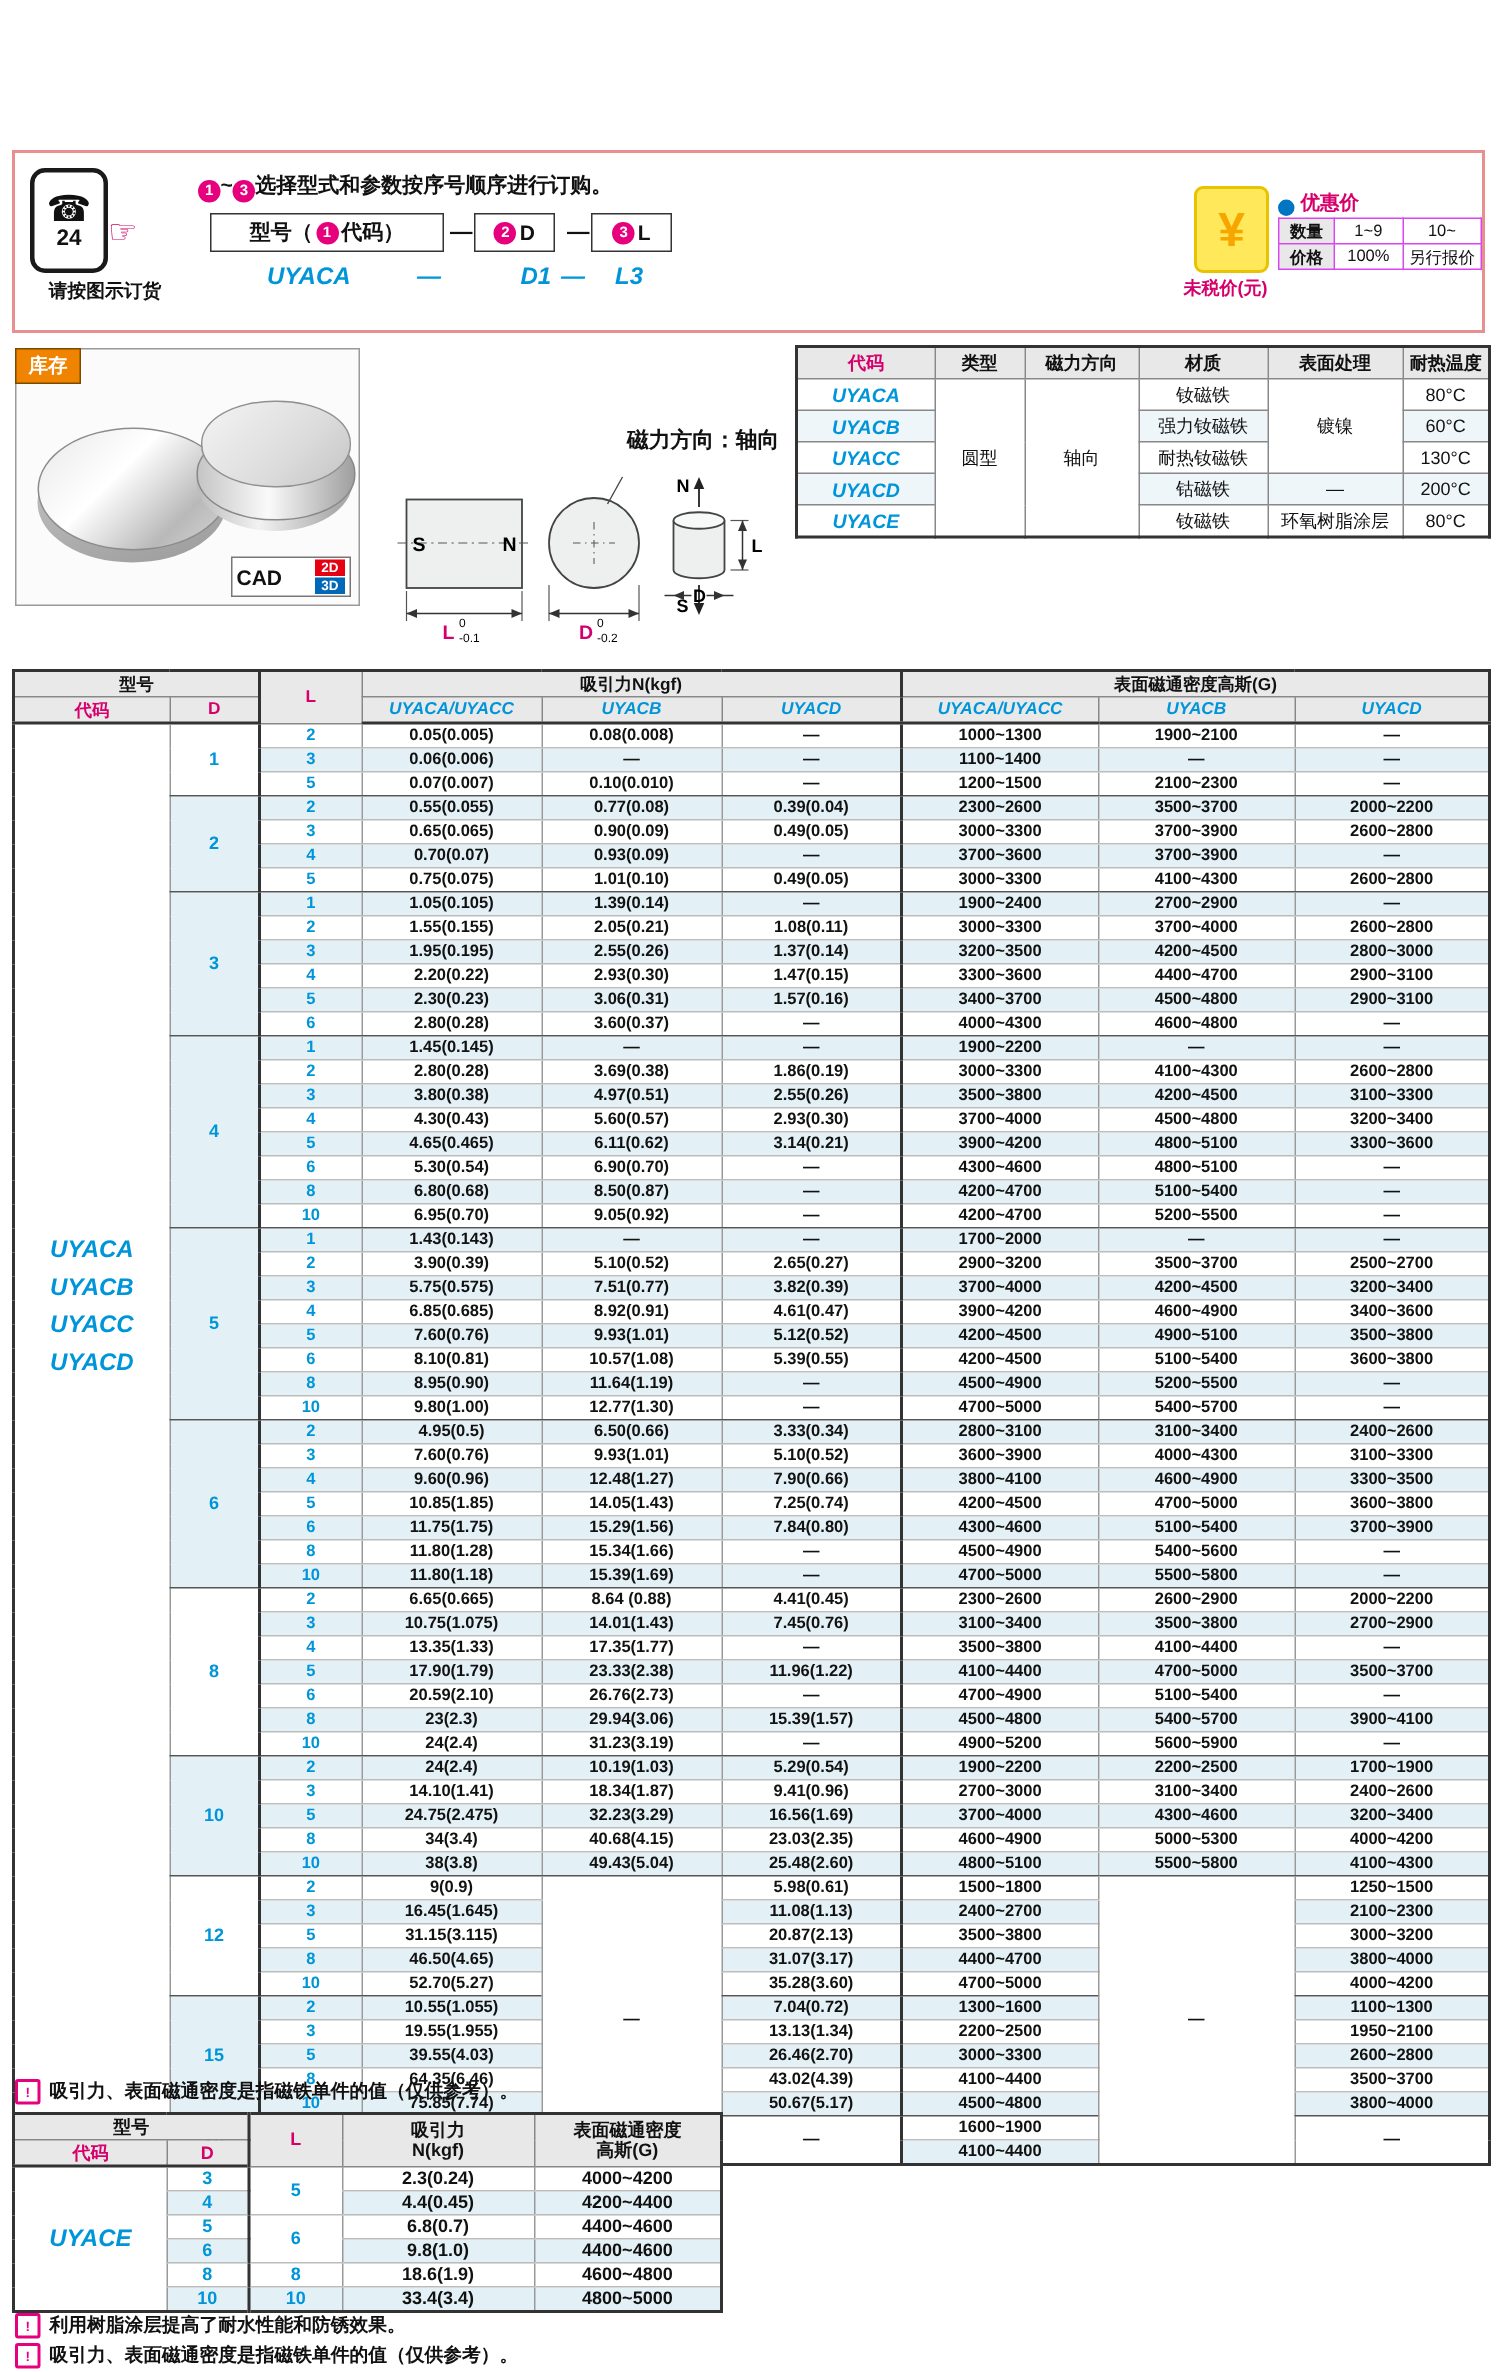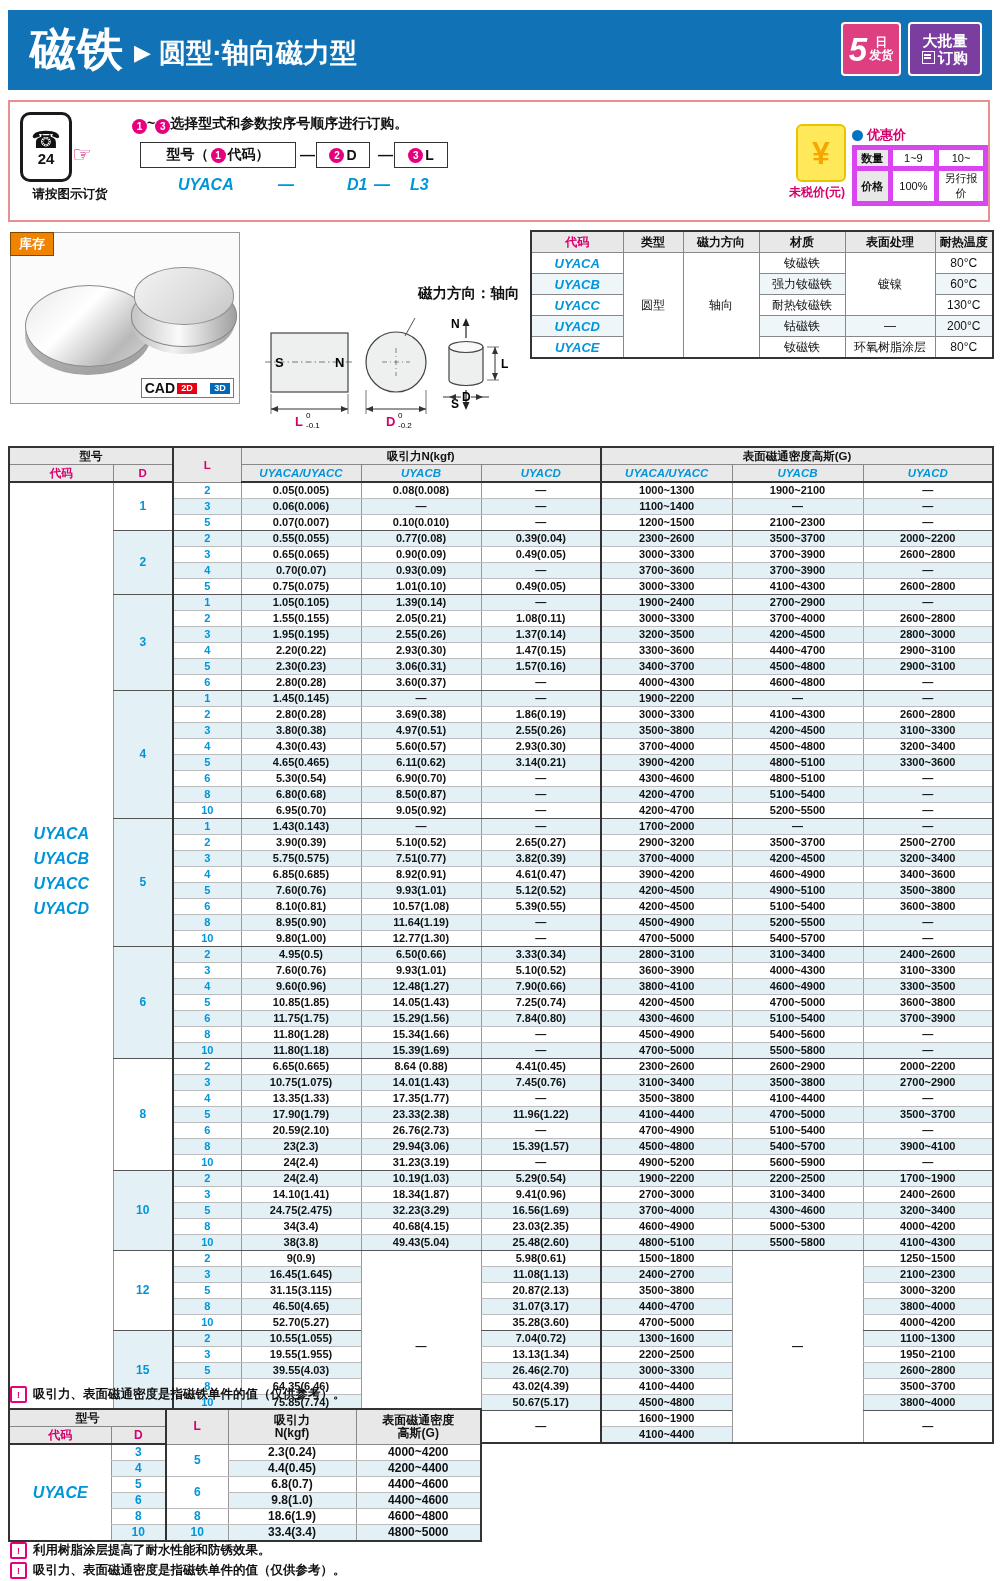--- a/index.html
+++ b/index.html
@@ -38,41 +38,41 @@
   .instruction{position:absolute;left:122px;top:13px;font-size:14px;font-weight:bold;}
   .partbox{position:absolute;top:40px;height:24px;border:1.5px solid #333;display:flex;align-items:center;
            justify-content:center;font-size:14px;font-weight:bold;gap:2px;padding:0 8px;background:#fff;}
   .dash-sep{position:absolute;top:44px;font-size:15px;font-weight:bold;}
   .example{position:absolute;left:0;top:74px;width:520px;height:20px;color:#0095d9;font-size:16px;font-weight:bold;font-style:italic;}
   .example span{position:absolute;}
   
   .yen-tile{position:absolute;left:786px;top:22px;width:46px;height:54px;background:#ffe85a;border:2px solid #e8c400;
             border-radius:6px;display:flex;align-items:center;justify-content:center;
             color:#f7a600;font-size:32px;font-weight:bold;}
-  .price-label{position:absolute;left:842px;top:24px;font-size:13px;font-weight:bold;color:#d6006c;display:flex;align-items:center;gap:4px;}
+  .price-label{position:absolute;left:842px;top:24px;font-size:13px;font-weight:bold;color:#d6006c;display:flex;align-items:flex-end;gap:4px;}
   .blue-dot{display:inline-block;width:11px;height:11px;border-radius:50%;background:#0075c2;}
   .price-grid{position:absolute;left:842px;top:43px;border-collapse:collapse;font-size:11px;}
-  .price-grid td{border:5px solid #d946ef;height:16px;text-align:center;padding:0 3px;}
+  .price-grid td{border:1px solid #d946ef;height:16px;text-align:center;padding:0 3px;}
   .price-grid .lbl{background:#e8e8e8;font-weight:bold;width:36px;}
   .tax-note{position:absolute;left:779px;top:82px;font-size:12px;font-weight:bold;color:#d6006c;}
 
   
   .photobox{position:absolute;left:10px;top:232px;width:228px;height:170px;border:1px solid #9a9a9a;background:#fbfbfb;}
   .stock-badge{position:absolute;left:-1px;top:-1px;background:#f08300;color:#fff;font-size:13px;font-weight:bold;
                padding:2px 8px;border:1px solid #7a4a00;}
   .disc{position:absolute;border-radius:50%;}
   .disc1-body{left:14px;top:62px;width:126px;height:80px;background:linear-gradient(160deg,#c8c8c8,#9a9a9a);}
   .disc1-top{left:14px;top:52px;width:126px;height:80px;background:linear-gradient(135deg,#eee 10%,#fff 40%,#b9b9b9 75%,#d7d7d7);border:1px solid #8c8c8c;}
   .disc2-body{left:120px;top:55px;width:104px;height:66px;border-radius:52px/33px;background:linear-gradient(90deg,#bbb,#f2f2f2 40%,#aaa 90%);}
   .disc2-side{left:120px;top:52px;width:104px;height:60px;border-radius:52px/30px;background:linear-gradient(90deg,#c5c5c5,#fafafa 45%,#9f9f9f);border:1px solid #888;}
   .disc2-top{left:123px;top:34px;width:98px;height:56px;border-radius:49px/28px;background:linear-gradient(135deg,#f4f4f4,#dcdcdc 60%,#c4c4c4);border:1px solid #909090;}
   .cad-badge{position:absolute;right:5px;bottom:5px;display:flex;align-items:center;gap:2px;border:1px solid #777;
              background:#fff;padding:1px 3px;}
   .cad-badge .cad{font-size:14px;font-weight:bold;}
-  .cad-badge .col{display:flex;gap:13px;}
+  .cad-badge .col{display:flex;flex-direction:column;gap:1px;margin-left:20px;}
   .cad-badge .d2,.cad-badge .d3{font-size:9px;font-weight:bold;color:#fff;width:20px;text-align:center;line-height:11px;}
   .cad-badge .d2{background:#e60012;}
   .cad-badge .d3{background:#0068b7;}
   .direction-label{position:absolute;left:418px;top:284px;font-size:14.5px;font-weight:bold;}
 
   
   .spec{position:absolute;left:530px;top:230px;border-collapse:collapse;table-layout:fixed;font-size:12px;}
   .spec th,.spec td{border:1px solid #888;height:20px;text-align:center;padding:0 2px;overflow:hidden;}
   .spec{border:2px solid #333;}
   .spec th{background:#e8e8e8;font-weight:bold;}
@@ -119,41 +119,20 @@
 
   
   .dimsvg{position:absolute;left:245px;top:300px;}
   .dimsvg text{font-family:"Liberation Sans","DejaVu Sans",sans-serif;}
 </style>
 </head>
 <body>
 
 <div id="page">
 
-  <div class="topbar">
-    <span class="title">磁铁</span>
-    <span class="arrow">▶</span>
-    <span class="subtitle">圆型·轴向磁力型</span>
-    <div class="badges">
-      <div class="badge ship">
-        <span class="big">5</span>
-        <span class="sml">
-          <span>日</span>
-          <span>发货</span>
-        </span>
-      </div>
-      <div class="badge bulk">
-        <span class="l1">大批量</span>
-        <span class="l2">
-            <span class="list-icon"></span>
-          <span>订购</span>
-          </span>
-      </div>
-    </div>
-  </div>
 
   <div class="orderbox">
     <div class="phone">
       <span class="glyph">☎</span>
       <span class="num">24</span>
     </div>
     <div class="phone-caption">请按图示订货</div>
     <div class="finger">☞</div>
     <div class="instruction">
       <span class="step-circle">1</span><span>~</span><span class="step-circle">3</span><span>选择型式和参数按序号顺序进行订购。</span>

